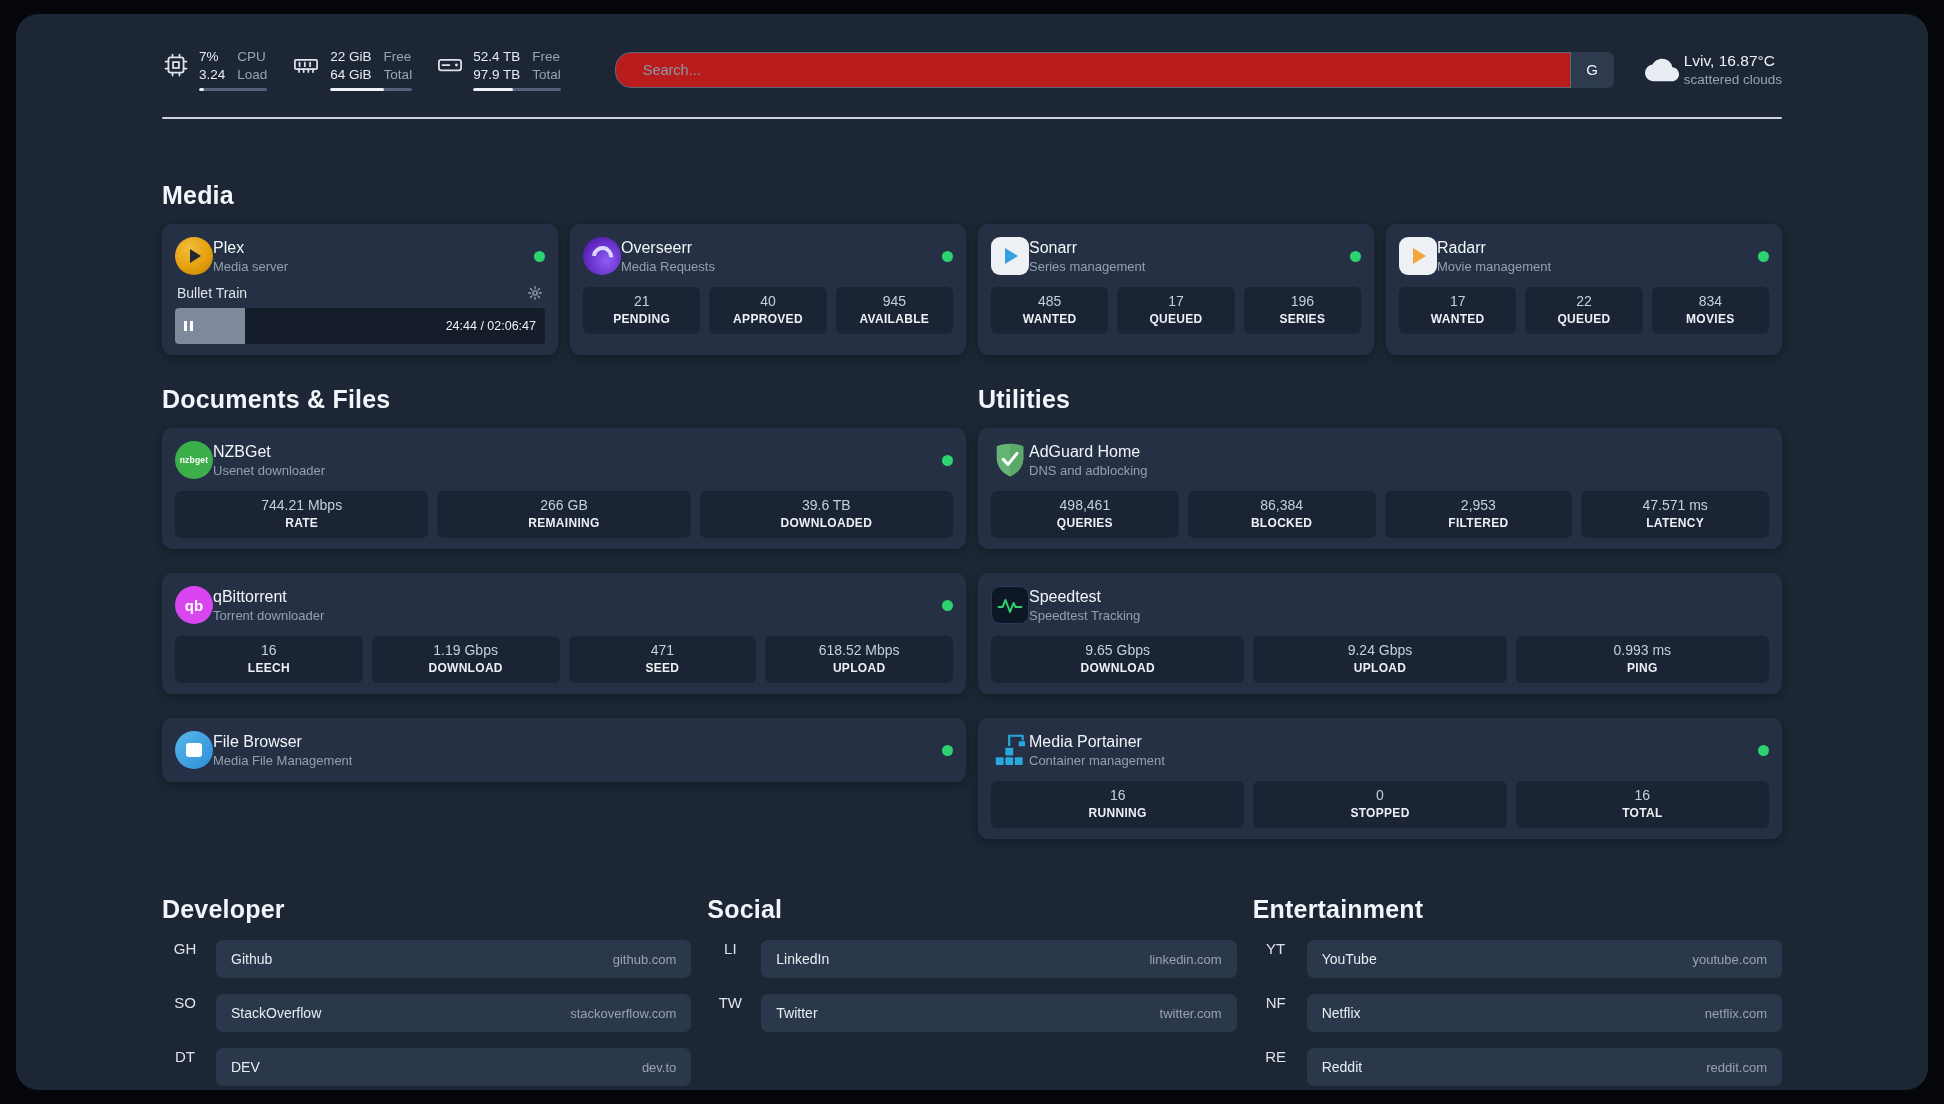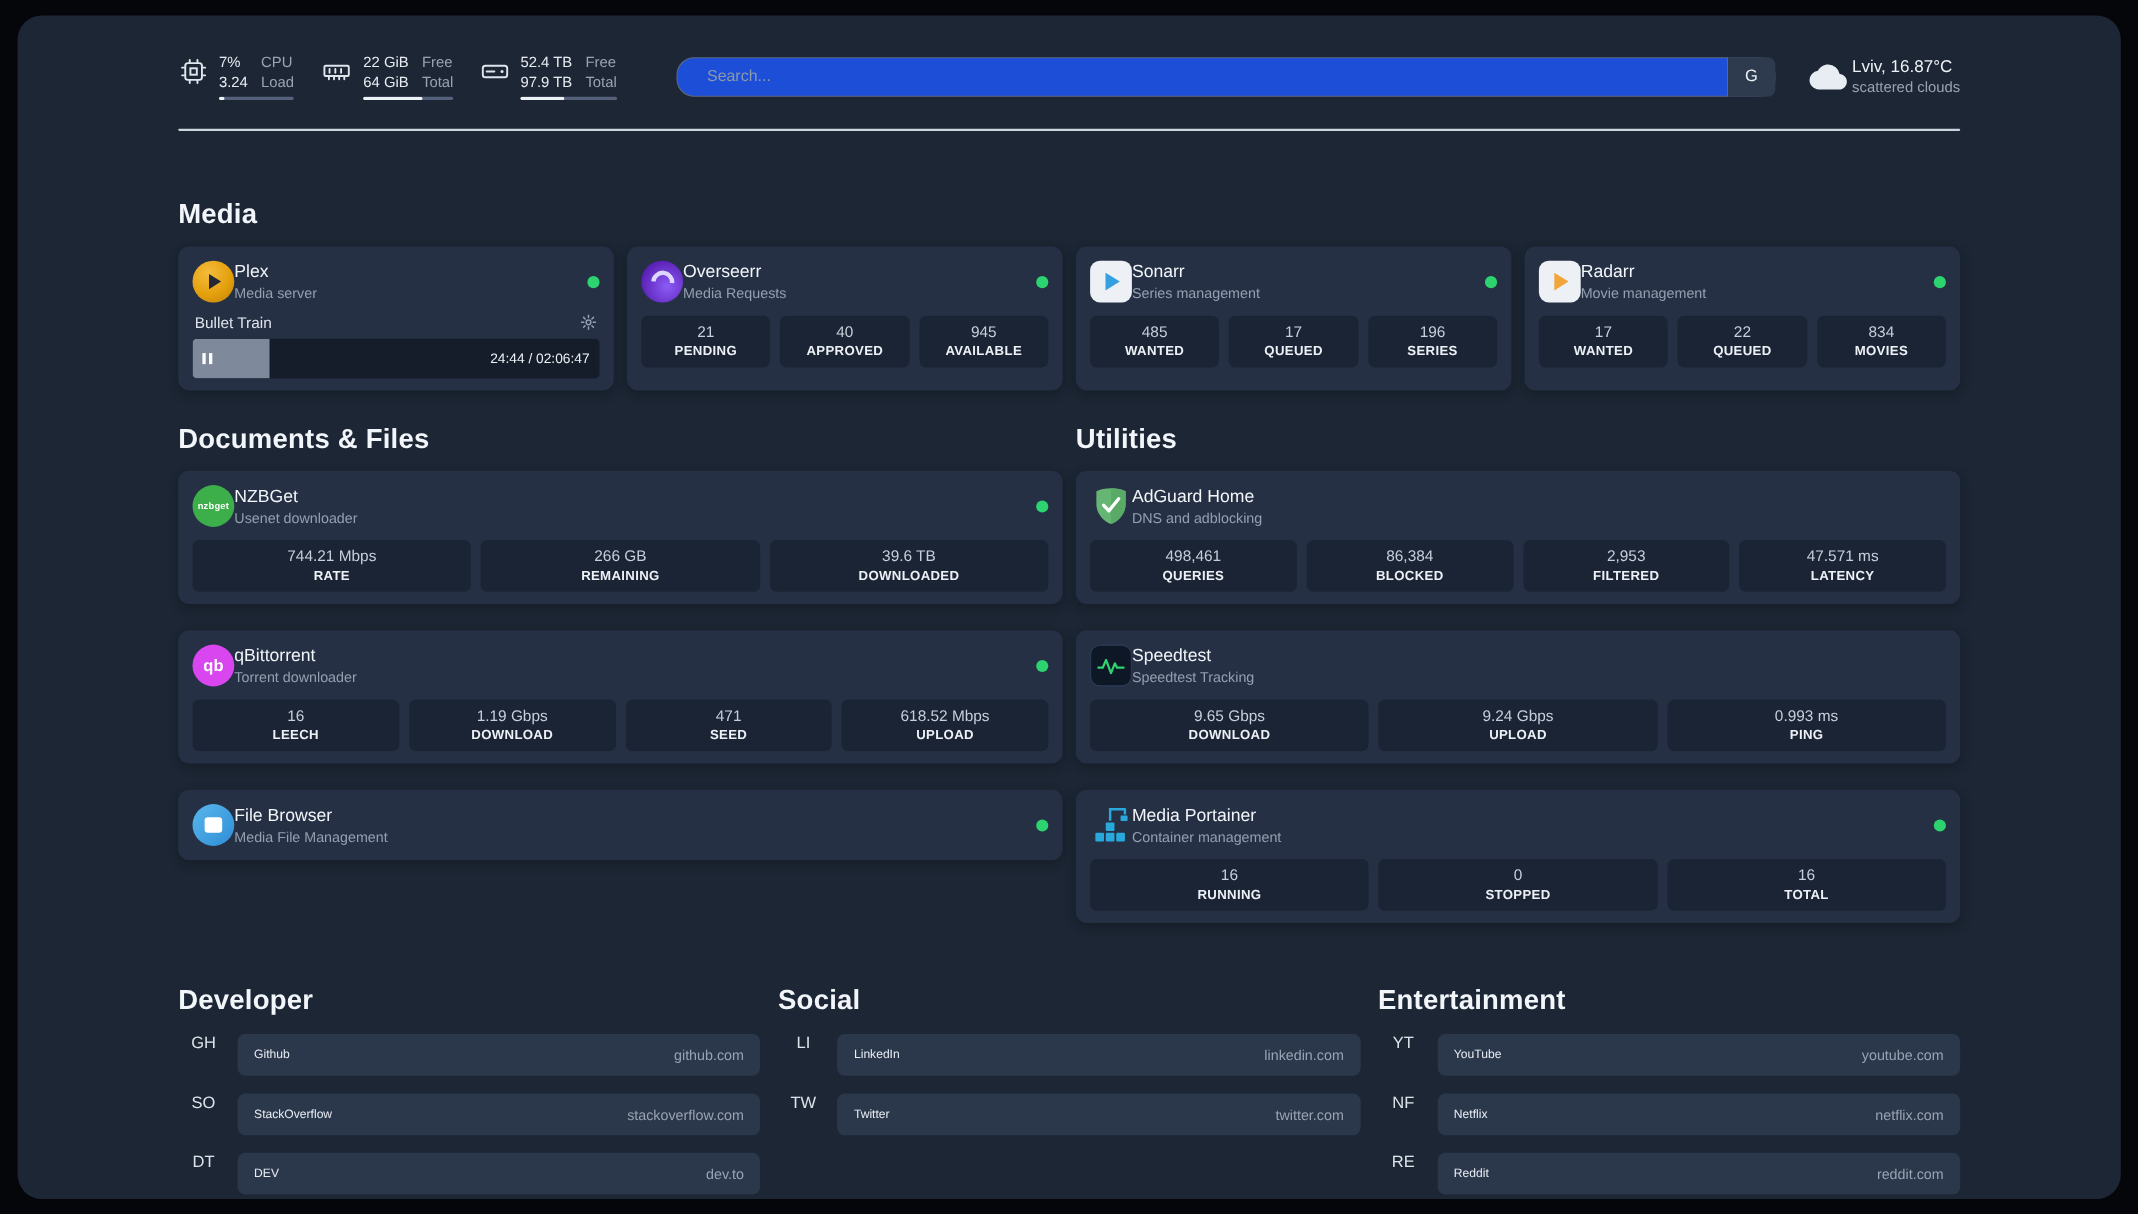--- a/index.html
+++ b/index.html
@@ -13,21 +13,21 @@
   .res { display:flex; align-items:flex-start; gap:9px; margin-right:24px; }
   .res svg { margin-top:3px; flex:0 0 auto; }
   .res-body { display:flex; flex-direction:column; }
   .res-text { display:flex; gap:12px; font-size:13.5px; line-height:1.3; }
   .res-vals { color:#e8ecf2; }
   .res-labels { color:#98a3b3; }
   .res-bar { margin-top:5px; height:3px; background:#55617a; border-radius:2px; overflow:hidden; }
   .res-fill { height:100%; background:#eef2f7; border-radius:2px; }
 
   .search { flex:1; margin:0 26px 0 30px; position:relative; height:36px; }
-  .search input { width:100%; height:100%; background:#1d4ed8; border:1px solid #5d6878; border-radius:16px;
+  .search input { width:100%; height:100%; background:#b91c1c; border:1px solid #5d6878; border-radius:16px;
     color:#dfe5ec; font-size:14.5px; padding:0 62px 0 27px; outline:none; font-family:"Liberation Sans", sans-serif; }
   .search input::placeholder { color:#8d98a8; }
   .g-btn { position:absolute; right:0; top:0; bottom:0; width:44px; background:#2e3a4d; border-left:1px solid #5d6878;
     border-radius:0 7px 7px 0; color:#eef2f7; display:flex; align-items:center; justify-content:center; font-size:15px; cursor:pointer; }
 
   .weather { display:flex; align-items:center; }
   .weather-loc { font-size:15.5px; color:#eef2f7; }
   .weather-cond { font-size:13.5px; color:#98a3b3; margin-top:2px; }
 
   .divider { margin-top:26px; height:2px; background:#ccd3dd; border-radius:1px; }
@@ -62,21 +62,21 @@
   .two-col { margin-top:30px; display:grid; grid-template-columns:1fr 1fr; gap:12px; align-items:start; }
   .col .card { margin-top:24px; }
   .col .card.first { margin-top:14px; }
 
   
   .bookmarks { margin-top:56px; display:grid; grid-template-columns:1fr 1fr 1fr; gap:16px; padding-bottom:40px; }
   .bm-row { display:flex; align-items:flex-start; margin-top:16px; height:38px; }
   .bm-abbr { width:46px; flex:0 0 46px; text-align:center; font-size:15px; color:#dde3ea; }
   .bm-pill { flex:1; margin-left:8px; height:100%; background:#2b374b; border-radius:7px; display:flex; align-items:center;
     justify-content:space-between; padding:0 15px; cursor:pointer; }
-  .bm-name { font-size:11px; color:#e8edf3; }
+  .bm-name { font-size:14px; color:#e8edf3; }
   .bm-domain { font-size:13px; color:#98a3b3; }
 
   
   .icon-plex { background:radial-gradient(circle at 38% 30%, #f3bc3c, #e5a00d 55%, #bb8106); border-radius:50%; }
   .tri { width:0; height:0; border-style:solid; }
   .tri-plex { border-width:7px 0 7px 11px; border-color:transparent transparent transparent #232834; margin-left:3px; }
   .icon-overseerr { background:radial-gradient(circle at 62% 62%, #8b5cf6, #5b21b6 72%); border-radius:50%; }
   .ovs-swirl { width:21px; height:21px; border-radius:50%; border:4px solid transparent; border-top-color:#ddd6fe; border-right-color:#ddd6fe; transform:rotate(-40deg); }
   .icon-tile { background:#edf1f5; border-radius:9px; }
   .tri-blue { border-width:8px 0 8px 13px; border-color:transparent transparent transparent #35a0e0; margin-left:3px; }

